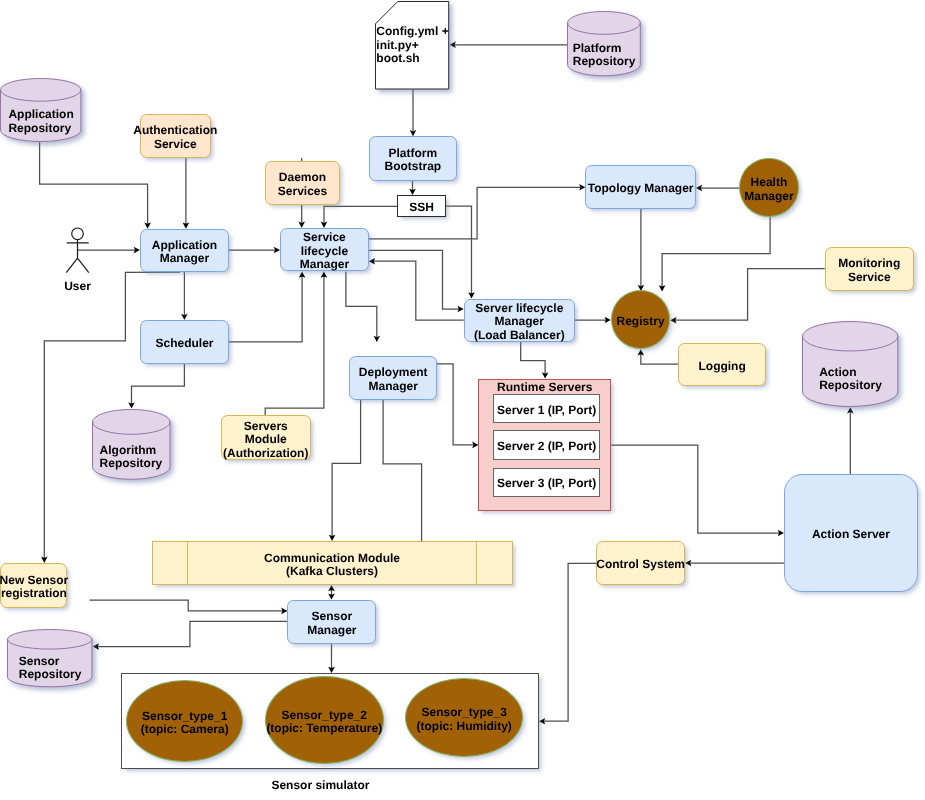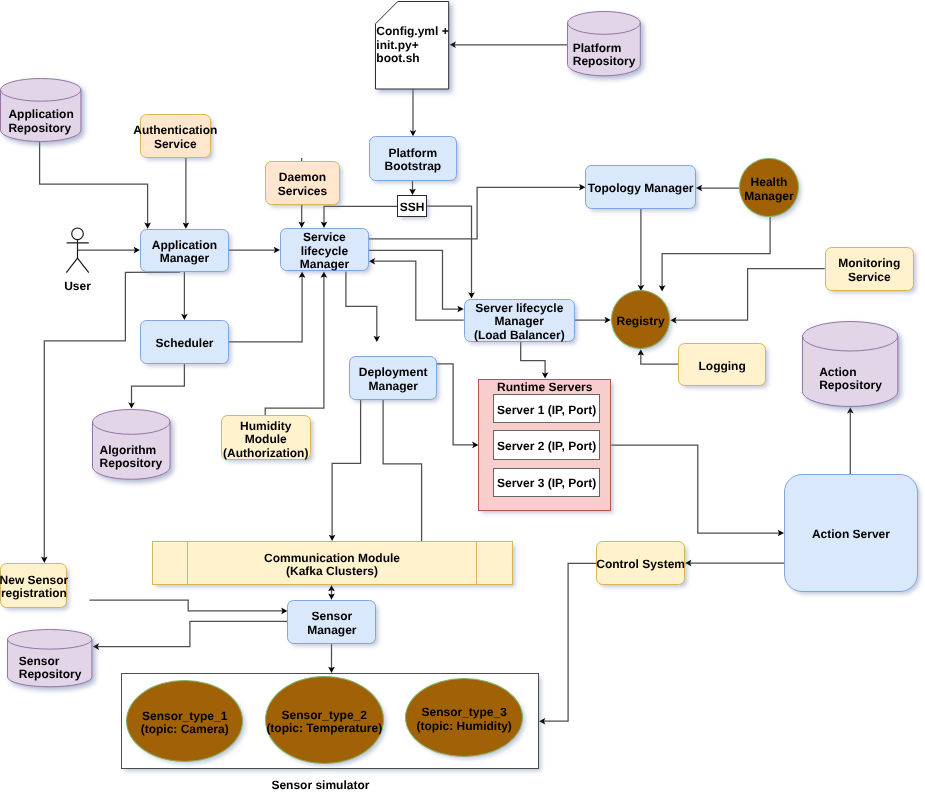--- a/index.html
+++ b/index.html
@@ -213,21 +213,21 @@
   <div class="shapewrap" style="left: 567.2px; top: 11.2px; width: 73.8px; height: 65.3px;">
       <svg width="81.8" height="73.3" viewBox="0 0 81.8 73.3">
         <path d="M 0.5 11.9 A 36.4 11.4 0 0 1 73.3 11.9 L 73.3 53.4 A 36.4 11.4 0 0 1 0.5 53.4 Z" fill="#e1d5e7" stroke="#9673a6" stroke-width="1"></path>
         <path d="M 0.5 11.9 A 36.4 11.4 0 0 0 73.3 11.9" fill="none" stroke="#9673a6" stroke-width="1"></path>
       </svg>
     </div>
   <div class="shapetext" style="left: 567.2px; top: 34px; width: 73.8px; height: 42.5px;">Platform
 Repository</div>
   <div class="node shadow rrect c-blue" style="left: 368.8px; top: 136.3px; width: 88.1px; height: 44.3px;">Platform
 Bootstrap</div>
-  <div class="node shadow rect c-white" style="left: 397px; top: 195px; width: 30px; height: 22px;">SSH</div>
+  <div class="node shadow rect c-white" style="left: 397px; top: 195px; width: 49px; height: 22px;">SSH</div>
   <div class="node shadow rrect c-blue" style="left: 139.9px; top: 228.7px; width: 89px; height: 43.3px;">Application
 Manager</div>
   <div class="node shadow rrect c-blue" style="left: 280px; top: 227.9px; width: 88.8px; height: 43.6px;">Service
 lifecycle
 Manager</div>
   <div class="node shadow rrect c-blue" style="left: 585.4px; top: 165.3px; width: 110.5px; height: 43.6px;">Topology Manager</div>
   <div class="node shadow circle c-green" style="left: 739.3px; top: 158.2px; width: 59.3px; height: 58.8px;">Health
 Manager</div>
   <div class="node shadow rrect c-yellow" style="left: 824.7px; top: 246.5px; width: 89.1px; height: 44.2px;">Monitoring
 Service</div>
@@ -248,21 +248,21 @@
   <div class="node shadow rrect c-blue" style="left: 339.1px; top: 356px; width: 88.2px; height: 43.5px; margin-left: 10px;">Deployment
 Manager</div>
   <div class="shapewrap" style="left: 91.7px; top: 408.6px; width: 78.5px; height: 70.8px;">
       <svg width="86.5" height="78.8" viewBox="0 0 86.5 78.8">
         <path d="M 0.5 12.9 A 38.75 12.4 0 0 1 78 12.9 L 78 57.9 A 38.75 12.4 0 0 1 0.5 57.9 Z" fill="#e1d5e7" stroke="#9673a6" stroke-width="1"></path>
         <path d="M 0.5 12.9 A 38.75 12.4 0 0 0 78 12.9" fill="none" stroke="#9673a6" stroke-width="1"></path>
       </svg>
     </div>
   <div class="shapetext" style="left: 91.7px; top: 434px; width: 78.5px; height: 46px;">Algorithm
 Repository</div>
-  <div class="node shadow rrect c-yellow" style="left: 221px; top: 415.3px; width: 89.5px; height: 45px;">Humidity
+  <div class="node shadow rrect c-yellow" style="left: 221px; top: 415.3px; width: 89.5px; height: 45px;">Servers
 Module
 (Authorization)</div>
   <div class="node shadow rrect c-yellow" style="left: 596.2px; top: 540.7px; width: 88.9px; height: 44px;">Control System</div>
   <div class="node shadow rrect-lg c-blue" style="left: 784px; top: 474.3px; width: 133.8px; height: 117.8px;">Action Server</div>
   <div class="node shadow rrect c-yellow" style="left: 0.4px; top: 562.9px; width: 67px; height: 45px;">New Sensor
 registration</div>
   <div class="node shadow rrect c-blue" style="left: 287.4px; top: 599.7px; width: 88.9px; height: 44.4px;">Sensor
 Manager</div>
   <div class="shapewrap" style="left: 7.4px; top: 629.4px; width: 85.4px; height: 58.3px;">
       <svg width="93.4" height="66.3" viewBox="0 0 93.4 66.3">

